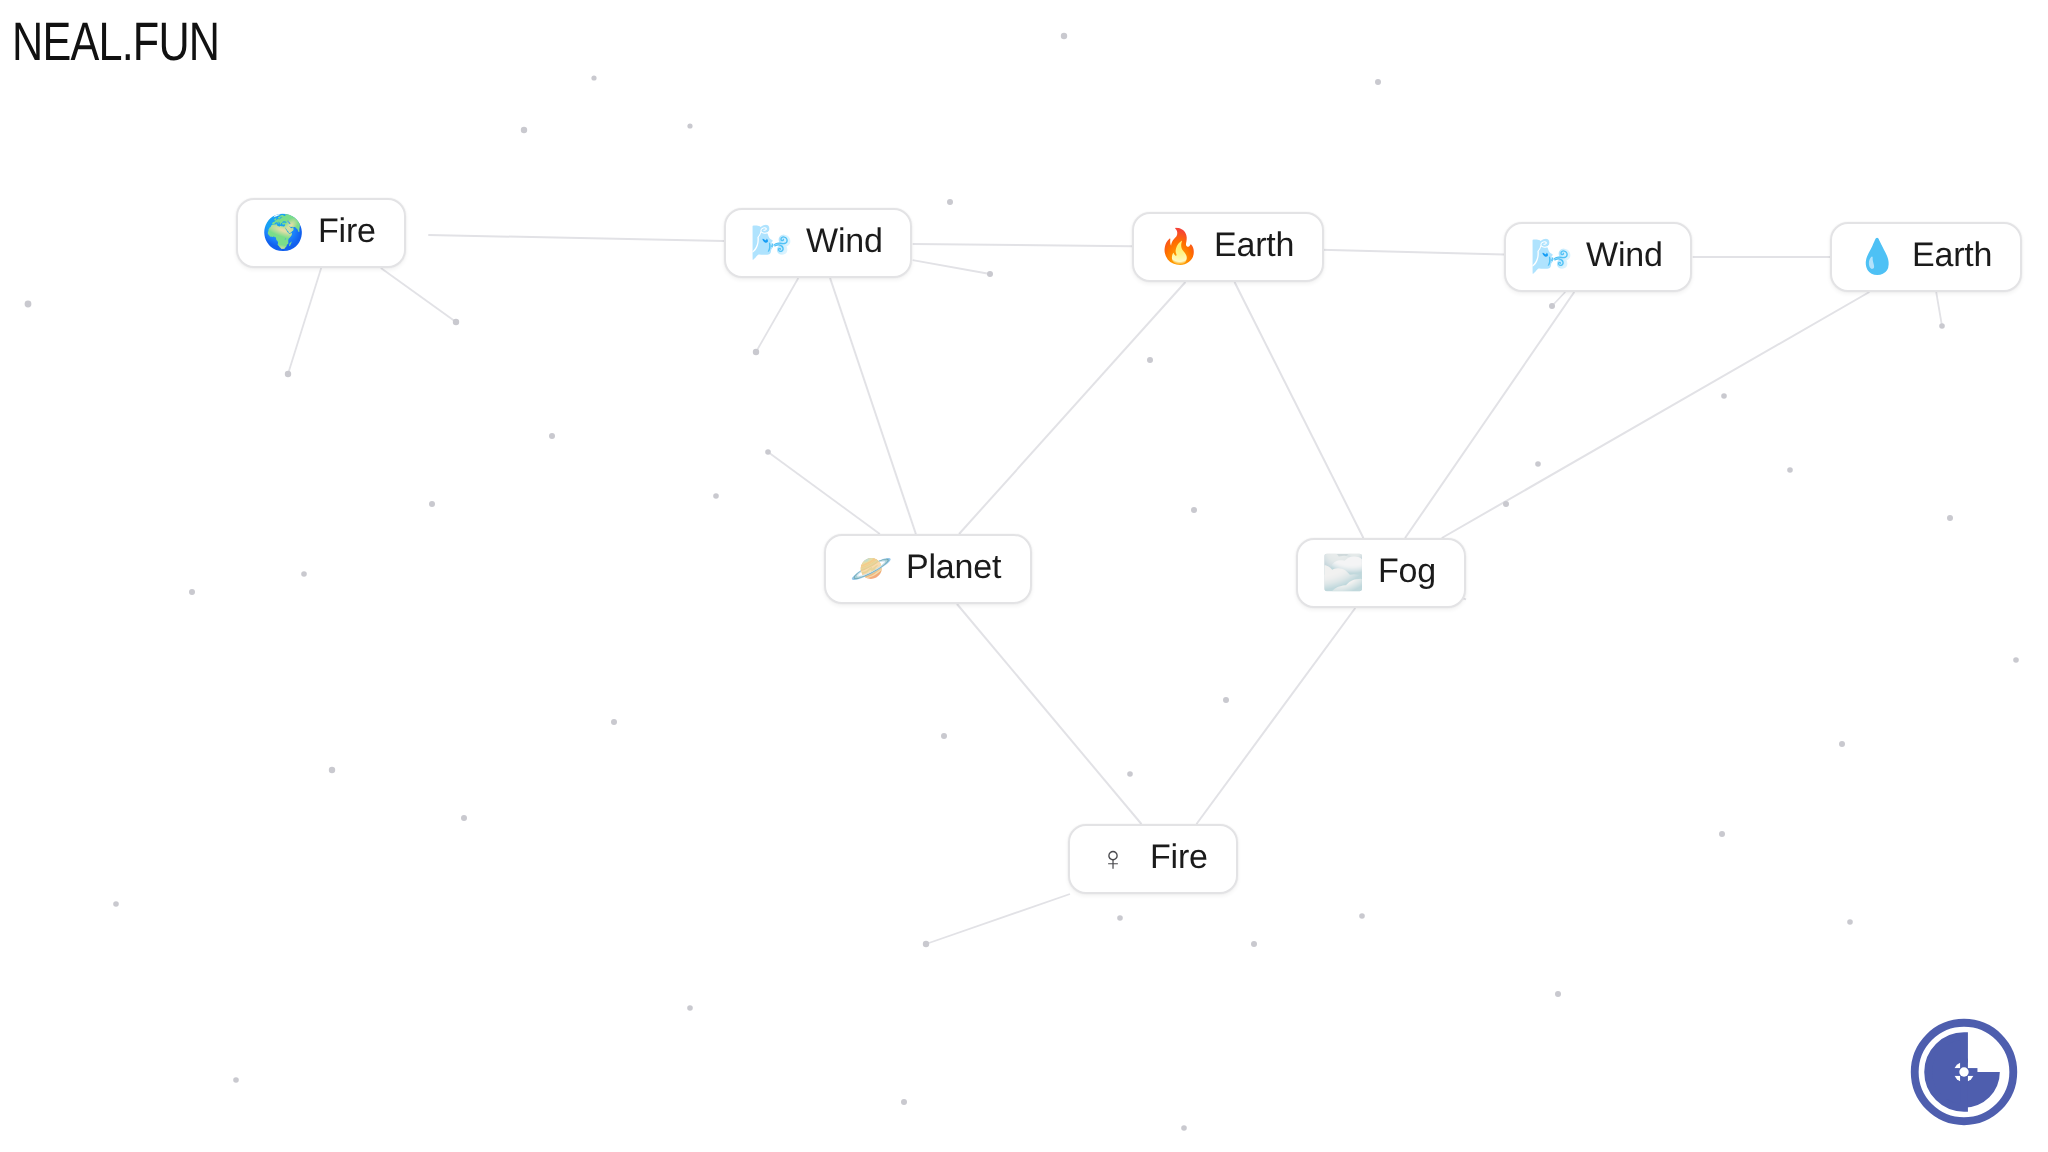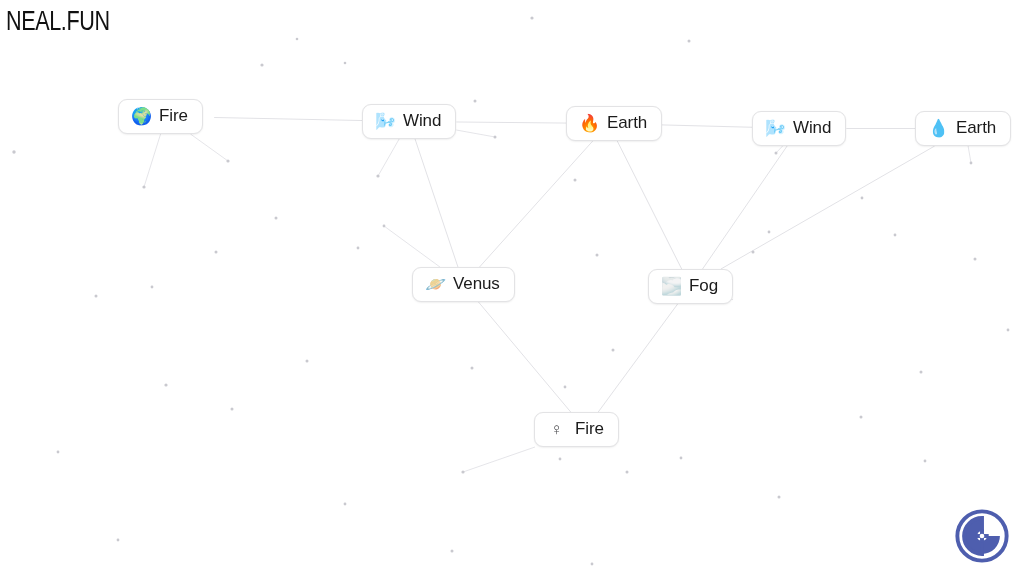--- a/index.html
+++ b/index.html
@@ -219,21 +219,21 @@
       <div class="element-card" style="left: 752px; top: 111px;">
         <span class="el-icon">🌬️</span>
         <span class="el-label">Wind</span>
       </div>
       <div class="element-card" style="left: 915px; top: 111px;">
         <span class="el-icon">💧</span>
         <span class="el-label">Earth</span>
       </div>
       <div class="element-card" style="left: 412px; top: 267px;">
         <span class="el-icon">🪐</span>
-        <span class="el-label">Venus</span>
+        <span class="el-label">Planet</span>
       </div>
       <div class="element-card" style="left: 648px; top: 269px;">
         <span class="el-icon">🌫️</span>
         <span class="el-label">Fog</span>
       </div>
       <div class="element-card" style="left: 534px; top: 412px;">
         <span class="el-icon venus-glyph">♀</span>
         <span class="el-label">Fire</span>
       </div>
     </div>

